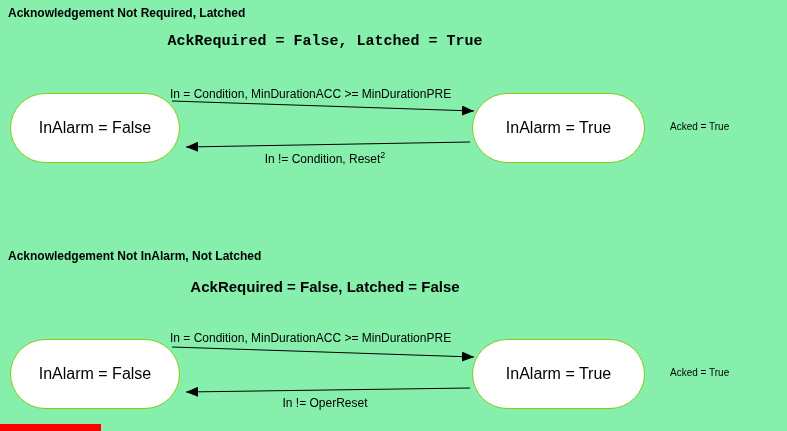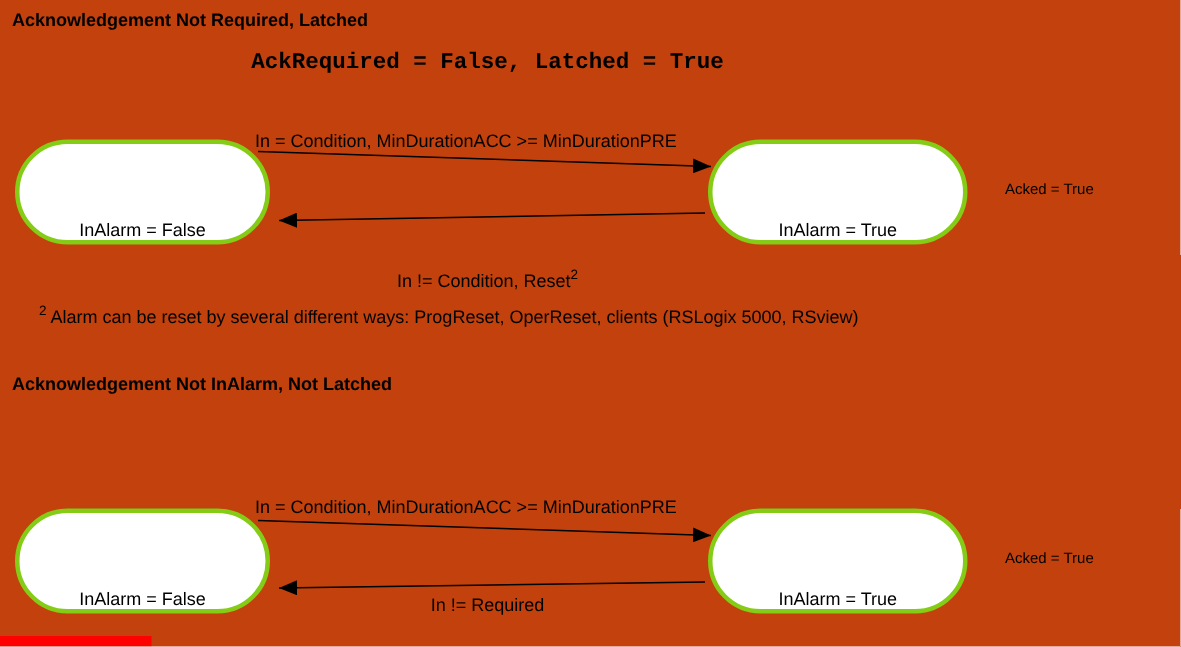--- a/index.html
+++ b/index.html
@@ -3,21 +3,21 @@
 <meta charset="utf-8">
 <style>
   * { margin: 0; padding: 0; box-sizing: border-box; }
   html, body { background: #ffffff; }
   body { font-family: "Liberation Sans", sans-serif; color: #000; }
 
   .page {
     position: relative;
     width: 787px;
     height: 431px;
-    background: #c2410c;
+    background: #86efac;
     overflow: hidden;
   }
 
   .section-heading {
     position: absolute;
     left: 8px;
     font-size: 12px;
     font-weight: bold;
     white-space: nowrap;
   }
@@ -34,27 +34,27 @@
 
   .arrows-layer {
     position: absolute;
     left: 0;
     top: 0;
   }
 
   .state {
     position: absolute;
     height: 70px;
-    border: 3px solid #84cc16;
+    border: 1px solid #84cc16;
     border-radius: 35px;
     background: #fff;
     display: flex;
-    align-items: flex-end;
+    align-items: center;
     justify-content: center;
-    font-size: 12px;
+    font-size: 16px;
     white-space: nowrap;
   }
 
   .arrow-label {
     position: absolute;
     font-size: 12px;
     white-space: nowrap;
   }
 
   .centered-label {
@@ -88,21 +88,21 @@
     height: 7px;
     background: #ff0000;
   }
 
   
   .s1-heading { top: 6px; }
   .s1-title   { top: 33px; font-family: Liberation Mono, monospace; }
   .s1-state-left  { left: 10px;  top: 93px; width: 170px; }
   .s1-state-right { left: 472px; top: 93px; width: 173px; }
   .s1-forward-label { left: 170px; top: 87px; }
-  .s1-back-label    { top: 152px; margin-top: 28px; }
+  .s1-back-label    { top: 152px; }
   .s1-side-label    { top: 121px; }
 
   .s2-heading { top: 249px; }
   .s2-title   { top: 278px; }
   .s2-state-left  { left: 10px;  top: 339px; width: 170px; }
   .s2-state-right { left: 472px; top: 339px; width: 173px; }
   .s2-forward-label { left: 170px; top: 331px; }
   .s2-back-label    { top: 396px; }
   .s2-side-label    { top: 367px; }
 </style>
@@ -136,36 +136,34 @@
   </div>
 
   <div class="arrow-label s1-forward-label">In = Condition, MinDurationACC &gt;= MinDurationPRE</div>
 
   <div class="arrow-label centered-label s1-back-label">
     <span>In != Condition, Reset</span><sup>2</sup>
   </div>
 
   <div class="side-label s1-side-label">Acked = True</div>
 
-  <div class="footnote">
-    <sup>2</sup><span> Alarm can be reset by several different ways: ProgReset, OperReset, clients (RSLogix 5000, RSview)</span>
-  </div>
 
   <div class="section-heading s2-heading">Acknowledgement Not InAlarm, Not Latched</div>
 
+  <div class="section-title s2-title">AckRequired = False, Latched = False</div>
 
   <div class="state s2-state-left">
     <span>InAlarm = False</span>
   </div>
 
   <div class="state s2-state-right">
     <span>InAlarm = True</span>
   </div>
 
   <div class="arrow-label s2-forward-label">In = Condition, MinDurationACC &gt;= MinDurationPRE</div>
 
-  <div class="arrow-label centered-label s2-back-label">In != Required</div>
+  <div class="arrow-label centered-label s2-back-label">In != OperReset</div>
 
   <div class="side-label s2-side-label">Acked = True</div>
 
   <div class="red-bar" style="background: rgb(255, 0, 0);"></div>
 
 </div>
 
 </body></html>

